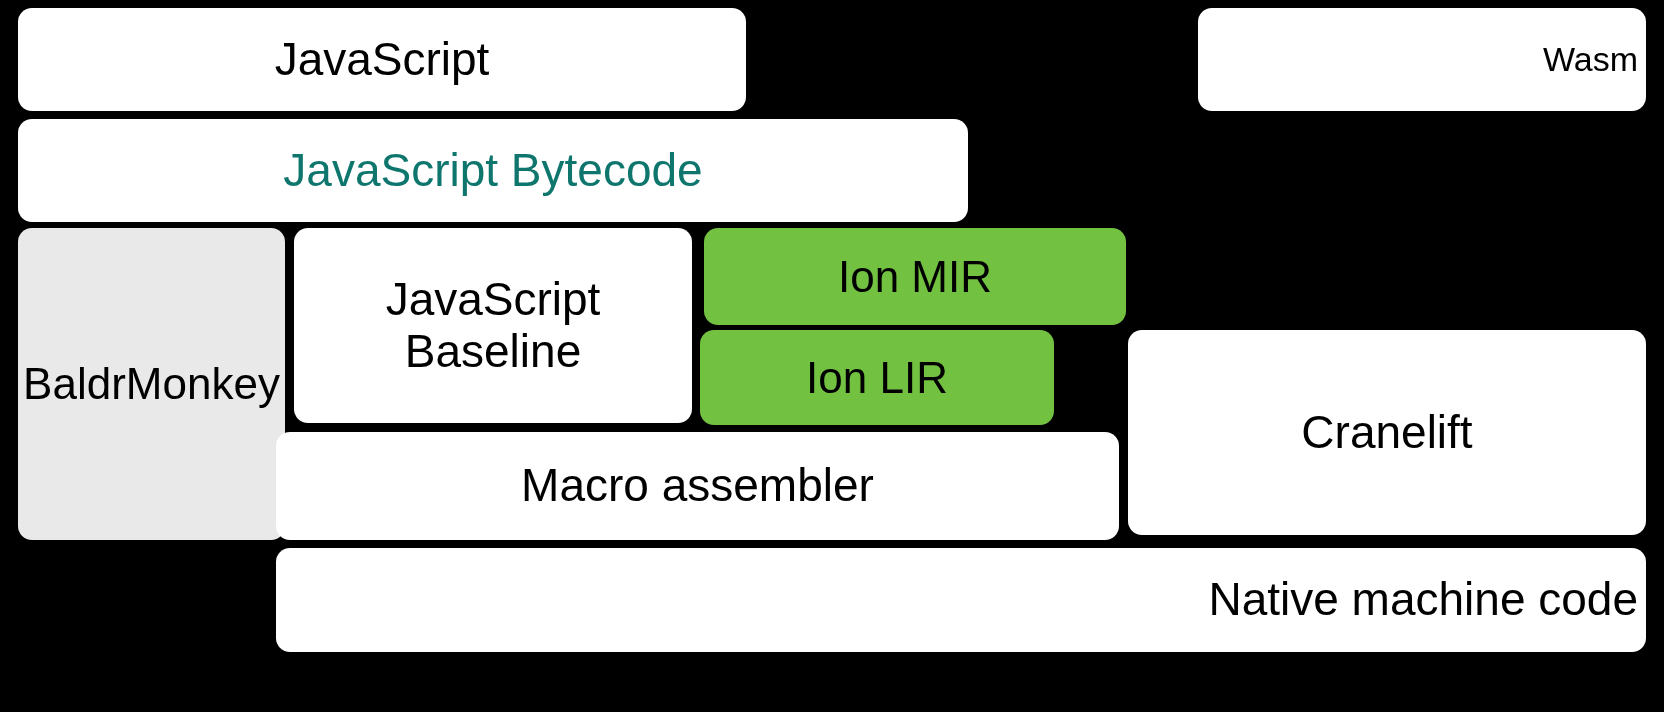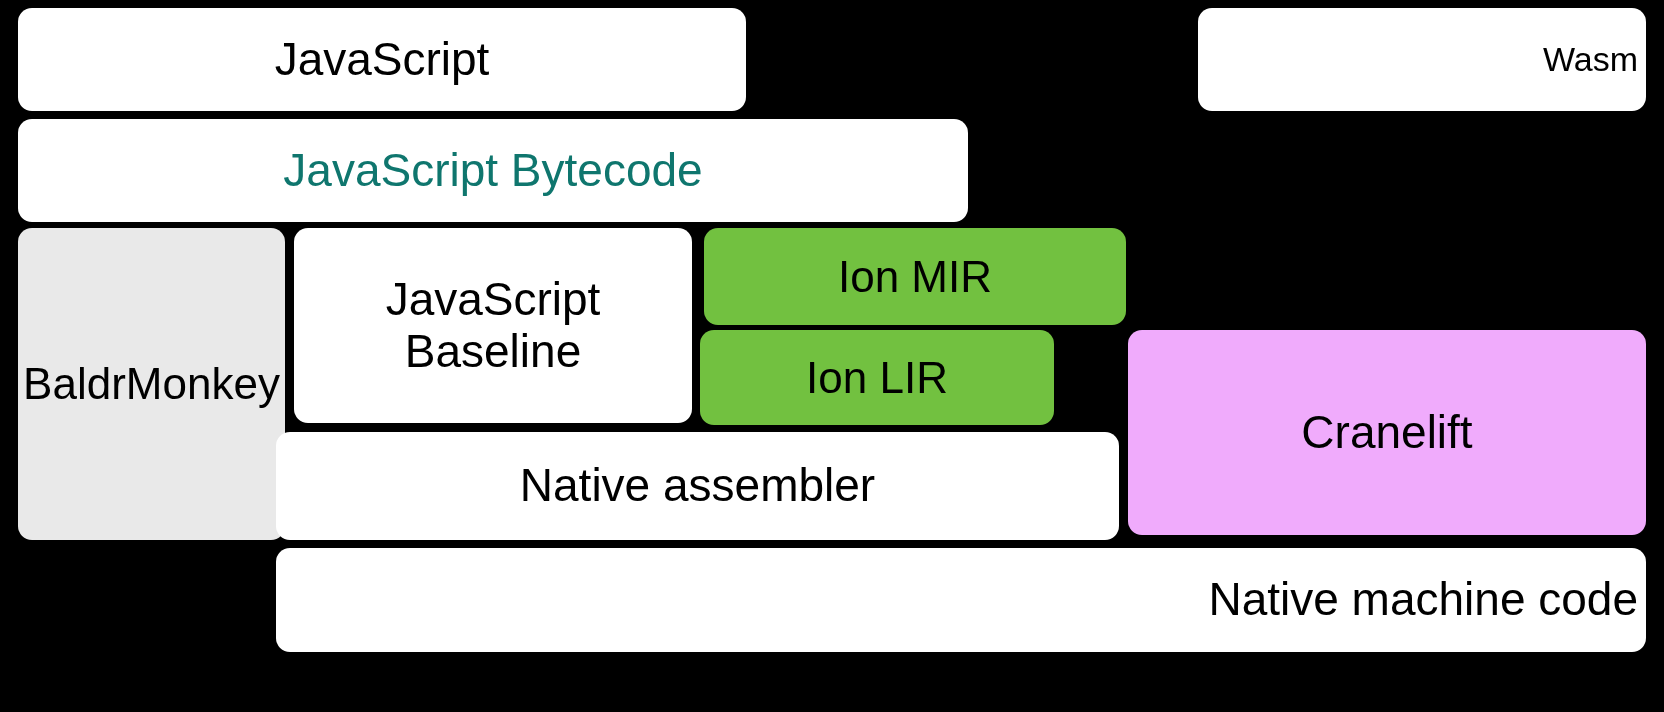--- a/index.html
+++ b/index.html
@@ -24,35 +24,35 @@
     justify-content: center;
     text-align: center;
     color: #000000;
     line-height: 1.12;
     white-space: pre-line;
     user-select: none;
   }
   .fill-white  { background: #ffffff; }
   .fill-gray   { background: #e9e9e9; }
   .fill-green  { background: #72c140; }
-  .fill-pink   { background: #f0abfc; }
+  .fill-pink   { background: #ffffff; }
 
   .label {
     display: block;
     padding: 0 8px;
   }
 </style>
 </head>
 <body>
 
 <div id="stage" style="background: rgb(0, 0, 0);">
     <div class="node fill-white" style="left: 18px; top: 8px; width: 728px; height: 103px; font-size: 46px; color: rgb(0, 0, 0);"><span class="label">JavaScript</span></div>
     <div class="node fill-white" style="left: 1198px; top: 8px; width: 448px; height: 103px; font-size: 34px; color: rgb(0, 0, 0); justify-content: flex-end;"><span class="label">Wasm</span></div>
     <div class="node fill-white" style="left: 18px; top: 119px; width: 950px; height: 103px; font-size: 46px; color: #0f766e;"><span class="label">JavaScript Bytecode</span></div>
     <div class="node fill-gray" style="left: 18px; top: 228px; width: 267px; height: 312px; font-size: 44px; color: rgb(0, 0, 0);"><span class="label">BaldrMonkey</span></div>
     <div class="node fill-white" style="left: 294px; top: 228px; width: 398px; height: 195px; font-size: 46px; color: rgb(0, 0, 0);"><span class="label">JavaScript
 Baseline</span></div>
     <div class="node fill-green" style="left: 704px; top: 228px; width: 422px; height: 97px; font-size: 44px; color: rgb(0, 0, 0);"><span class="label">Ion MIR</span></div>
     <div class="node fill-green" style="left: 700px; top: 330px; width: 354px; height: 95px; font-size: 44px; color: rgb(0, 0, 0);"><span class="label">Ion LIR</span></div>
     <div class="node fill-pink" style="left: 1128px; top: 330px; width: 518px; height: 205px; font-size: 46px; color: rgb(0, 0, 0);"><span class="label">Cranelift</span></div>
-    <div class="node fill-white" style="left: 276px; top: 432px; width: 843px; height: 108px; font-size: 46px; color: rgb(0, 0, 0);"><span class="label">Native assembler</span></div>
+    <div class="node fill-white" style="left: 276px; top: 432px; width: 843px; height: 108px; font-size: 46px; color: rgb(0, 0, 0);"><span class="label">Macro assembler</span></div>
     <div class="node fill-white" style="left: 276px; top: 548px; width: 1370px; height: 104px; font-size: 46px; color: rgb(0, 0, 0); justify-content: flex-end;"><span class="label">Native machine code</span></div>
   </div>
 
 </body></html>

